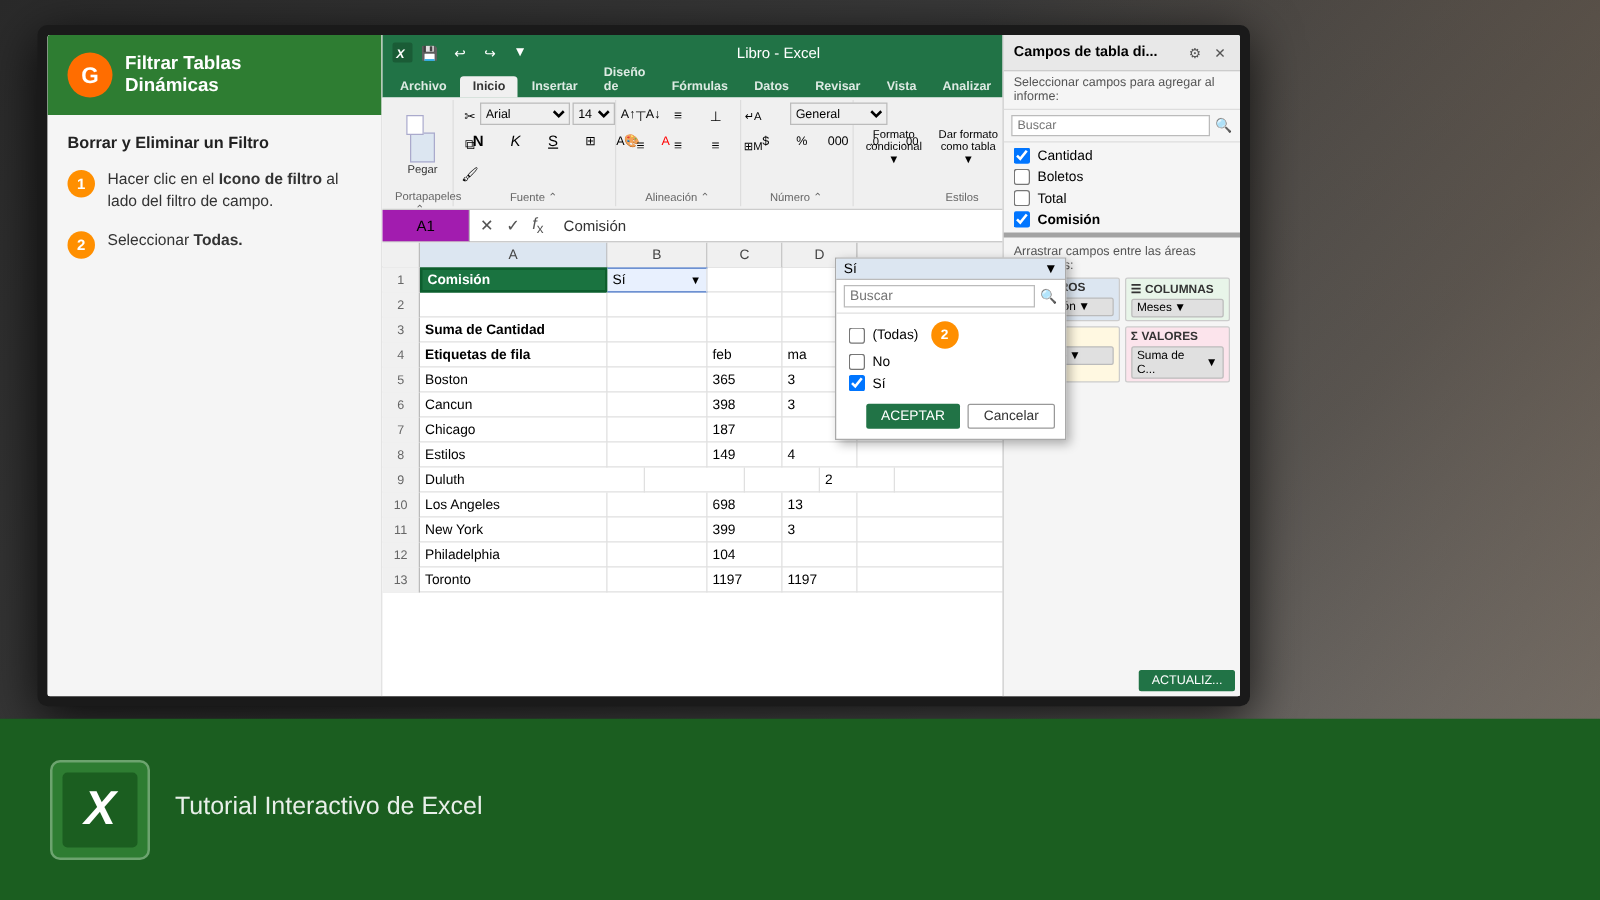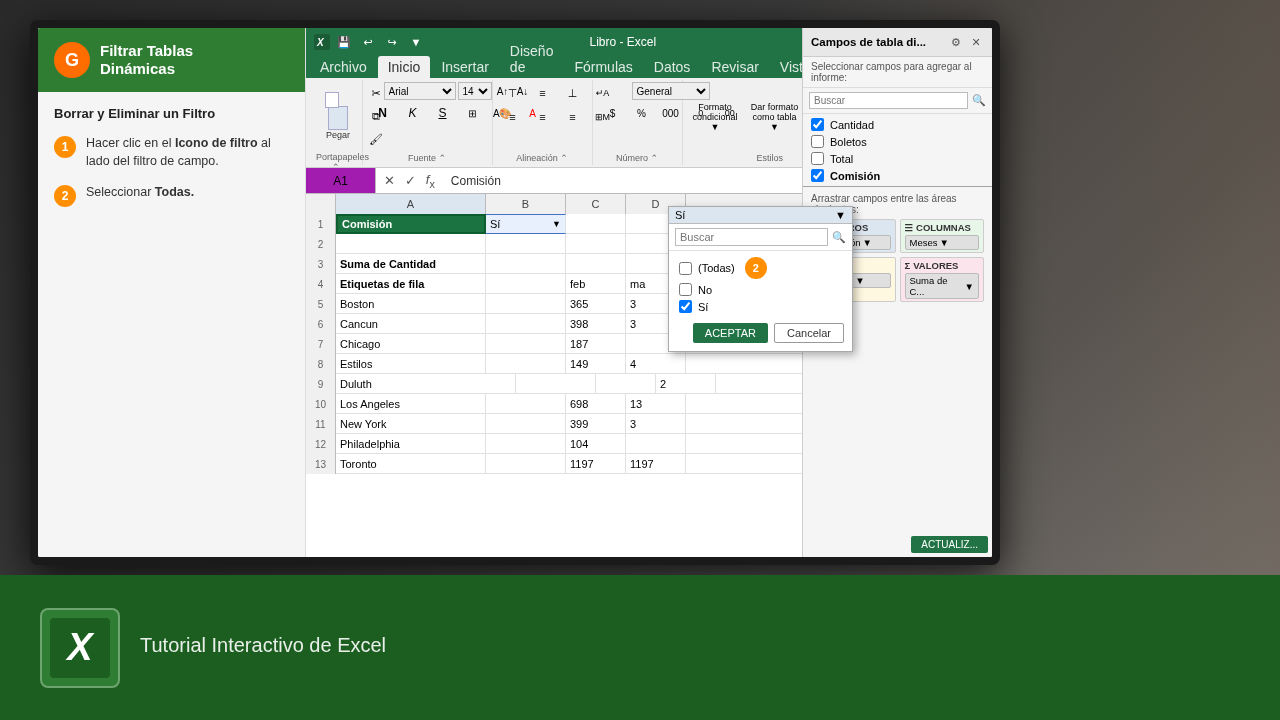--- a/index.html
+++ b/index.html
@@ -111,22 +111,22 @@
     .title-bar-right { display: flex; align-items: center; gap: 2px; }
     .win-btn { width: 28px; height: 20px; display: flex; align-items: center; justify-content: center; color: white; font-size: 10px; cursor: pointer; }
 
     
     .ribbon-tabs {
       height: 22px; background: #217346;
       display: flex; align-items: flex-end; padding: 0 4px;
     }
 
     .ribbon-tab {
-      padding: 3px 10px; font-size: 14px; color: rgba(255,255,255,0.85);
-      cursor: pointer; border-radius: 3px 3px 0 0; margin-right: 1px;
+      padding: 3px 10px; font-size: 10px; color: rgba(255,255,255,0.85);
+      cursor: pointer; border-radius: 3px 3px 0 0; margin-right: 1px; font-weight: bold;
     }
     .ribbon-tab.active { background: #f0f0f0; color: #333; }
 
     
     .ribbon-toolbar {
       height: 90px; background: #f0f0f0;
       border-bottom: 1px solid #ccc;
       display: flex; align-items: stretch; padding: 2px 4px;
       position: relative;
     }
@@ -275,21 +275,21 @@
     .fields-header-btn { width: 16px; height: 16px; cursor: pointer; font-size: 11px; color: #555; display: flex; align-items: center; justify-content: center; }
 
     .fields-search {
       padding: 4px 6px; border-bottom: 1px solid #ddd;
       display: flex; align-items: center; gap: 4px;
     }
     .fields-search input { flex: 1; border: 1px solid #bbb; font-size: 10px; padding: 2px 4px; }
 
     .fields-desc { padding: 4px 8px; font-size: 10px; color: #555; border-bottom: 1px solid #ddd; }
 
-    .fields-list { padding: 2px 0; border-bottom: 1px solid #a3a3a3; }
+    .fields-list { padding: 2px 0; border-bottom: 4px solid #a3a3a3; }
     .field-item { display: flex; align-items: center; gap: 6px; padding: 2px 8px; font-size: 11px; }
     .field-item input[type="checkbox"] { margin: 0; }
     .field-item.bold-text span { font-weight: 700; }
 
     .areas-section { padding: 6px 8px; }
     .areas-title { font-size: 10px; color: #555; margin-bottom: 4px; }
     .areas-grid { display: grid; grid-template-columns: 1fr 1fr; gap: 4px; }
 
     .area-box { border: 1px solid #ccc; border-radius: 2px; padding: 2px 4px; background: white; }
     .area-label { font-size: 9.5px; font-weight: 600; color: #333; display: flex; align-items: center; gap: 3px; }

